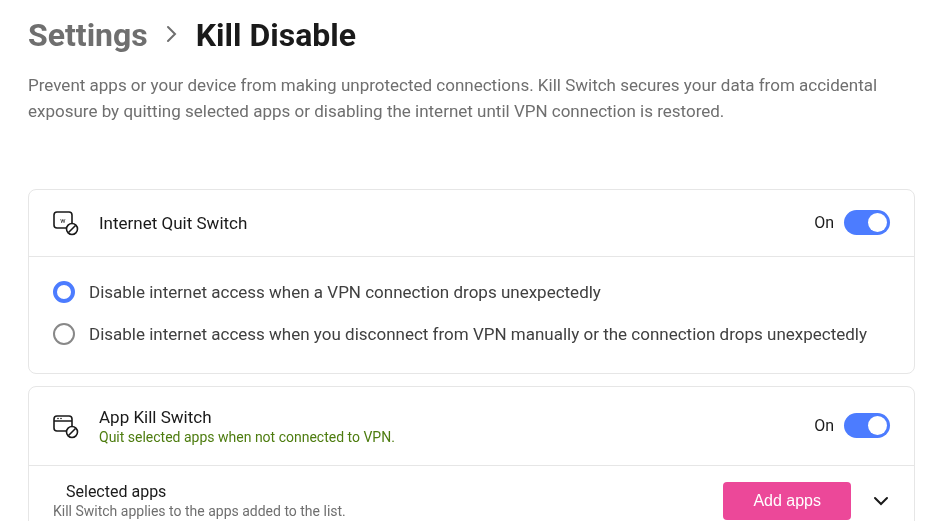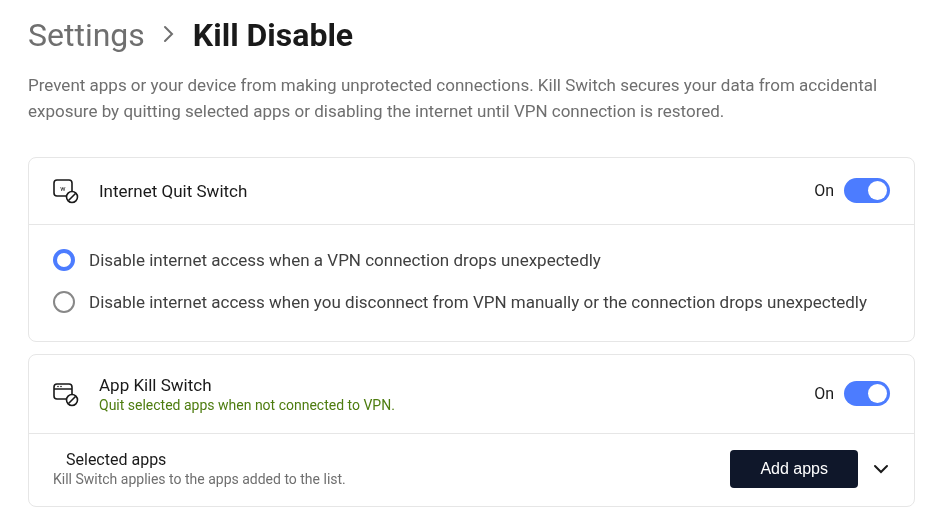--- a/index.html
+++ b/index.html
@@ -15,38 +15,38 @@
       color: #1a1a1a;
     }
     .breadcrumb {
       display: flex;
       align-items: center;
       gap: 18px;
       margin-bottom: 18px;
     }
     .breadcrumb-parent {
       font-size: 32px;
-      font-weight: 400;
+      font-weight: 700;
       color: #6f6f6f;
       cursor: pointer;
     }
     .breadcrumb-sep {
       font-size: 22px;
       color: #6f6f6f;
     }
     .breadcrumb-current {
       font-size: 32px;
       font-weight: 700;
       color: #1a1a1a;
     }
     .page-description {
       font-size: 17px;
       color: #6f6f6f;
       line-height: 1.55;
-      margin-bottom: 32px;
+      margin-bottom: 64px;
       max-width: 890px;
     }
     .card {
       border: 1px solid #e6e6e6;
       border-radius: 8px;
       background: #ffffff;
       margin-bottom: 12px;
       overflow: hidden;
     }
     .card-header {
@@ -141,28 +141,28 @@
       font-size: 16px;
       color: #1a1a1a;
       margin-bottom: 2px;
       margin-left: 13px;
     }
     .selected-apps-sub {
       font-size: 14px;
       color: #6f6f6f;
     }
     .add-apps-btn {
-      background: #0f172a;
+      background: #ec4899;
       color: #fff;
       border: none;
       border-radius: 4px;
       font-size: 16px;
       padding: 10px 30px;
       cursor: pointer;
-      margin-right: 14px;
+      margin-right: 21px;
     }
     .chevron-down {
       width: 18px;
       height: 18px;
       cursor: pointer;
     }
   </style>
 </head>
 <body>
 

